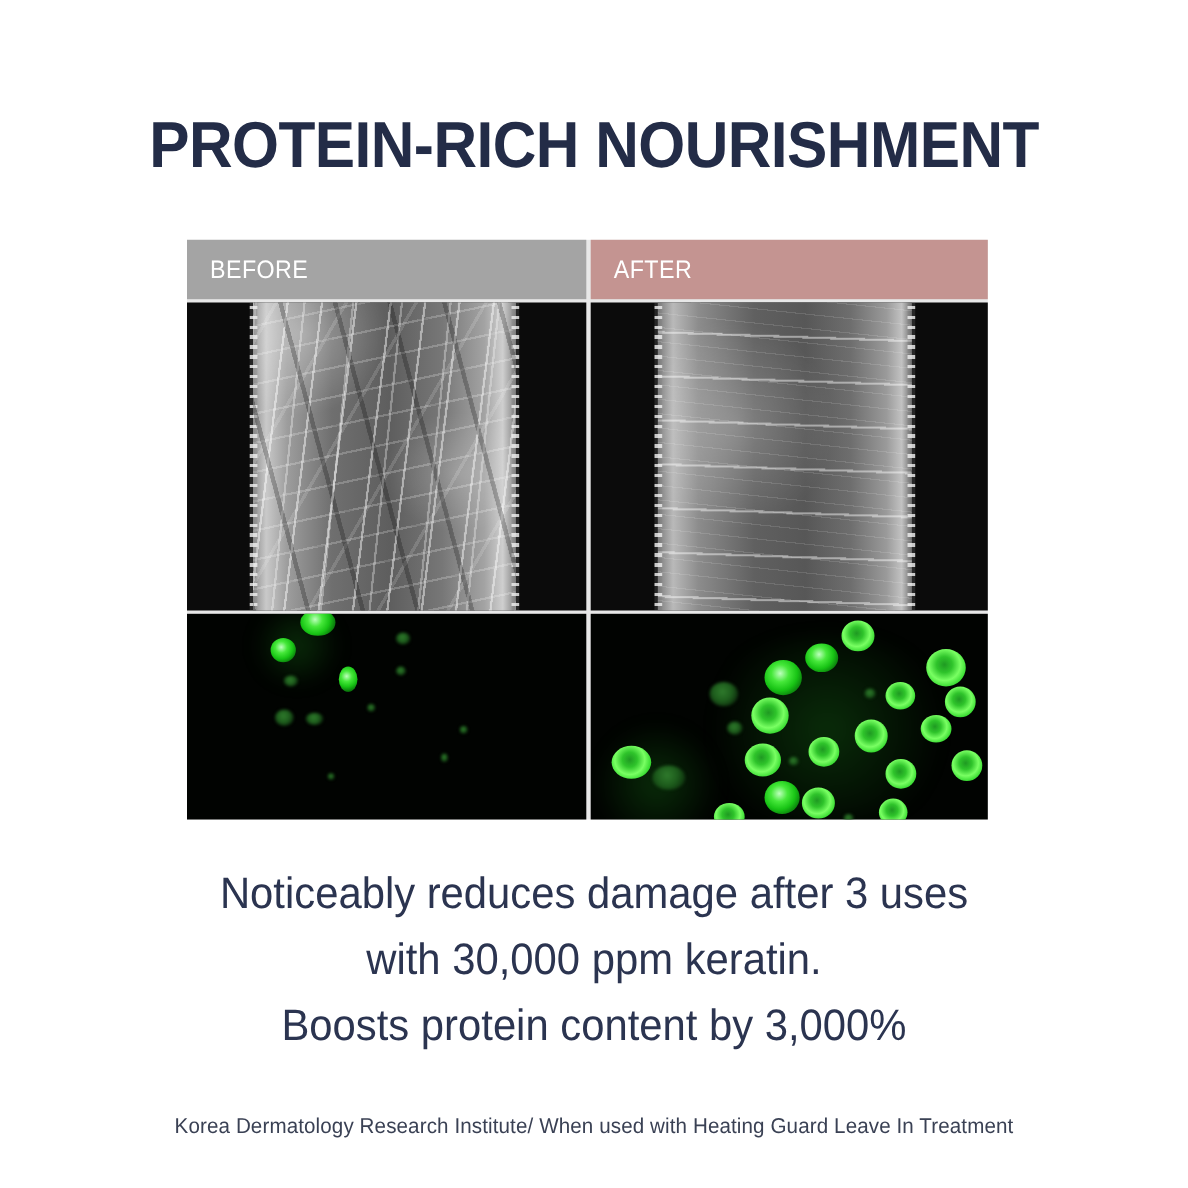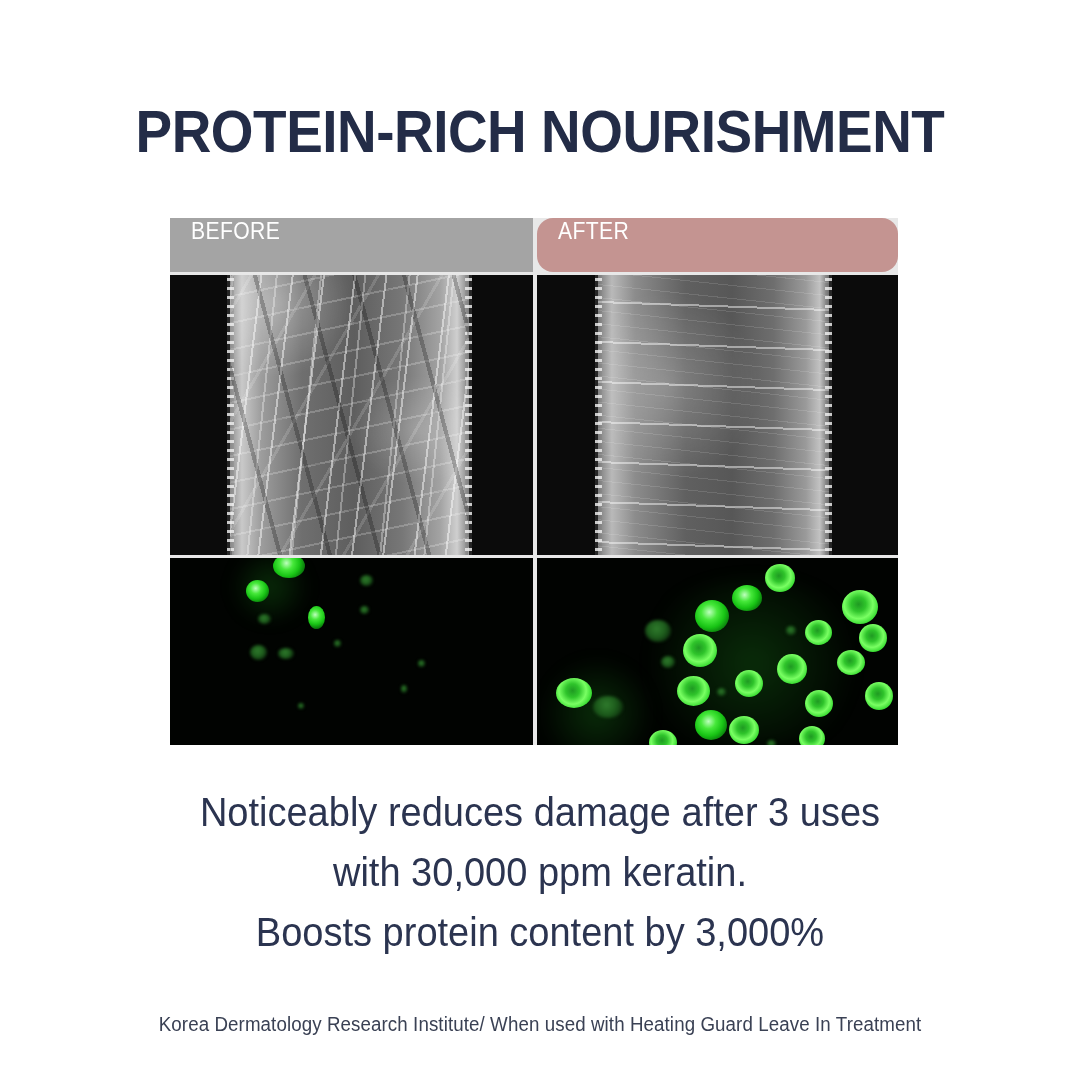--- a/index.html
+++ b/index.html
@@ -47,33 +47,34 @@
     background: #e8e8e8;
     display: grid;
     grid-template-columns: 363px 1fr;
     grid-template-rows: 54px 280px 1fr;
     column-gap: 4px;
     row-gap: 3px;
   }
 
   .label-bar {
     display: flex;
+    align-items: center;
     padding-left: 21px;
     box-sizing: border-box;
   }
   .label-bar span {
     color: #ffffff;
     font-size: 23px;
     font-weight: 400;
     letter-spacing: 0.4px;
     transform: scaleX(0.92);
     transform-origin: left center;
   }
   .label-before { background: #a4a4a4; }
-  .label-after  { background: #c49491; border-radius: 16px; }
+  .label-after  { background: #c49491; }
 
   .panel {
     position: relative;
     overflow: hidden;
     background: #000;
   }
 
   
   .sem {
     background: #0b0b0b;

